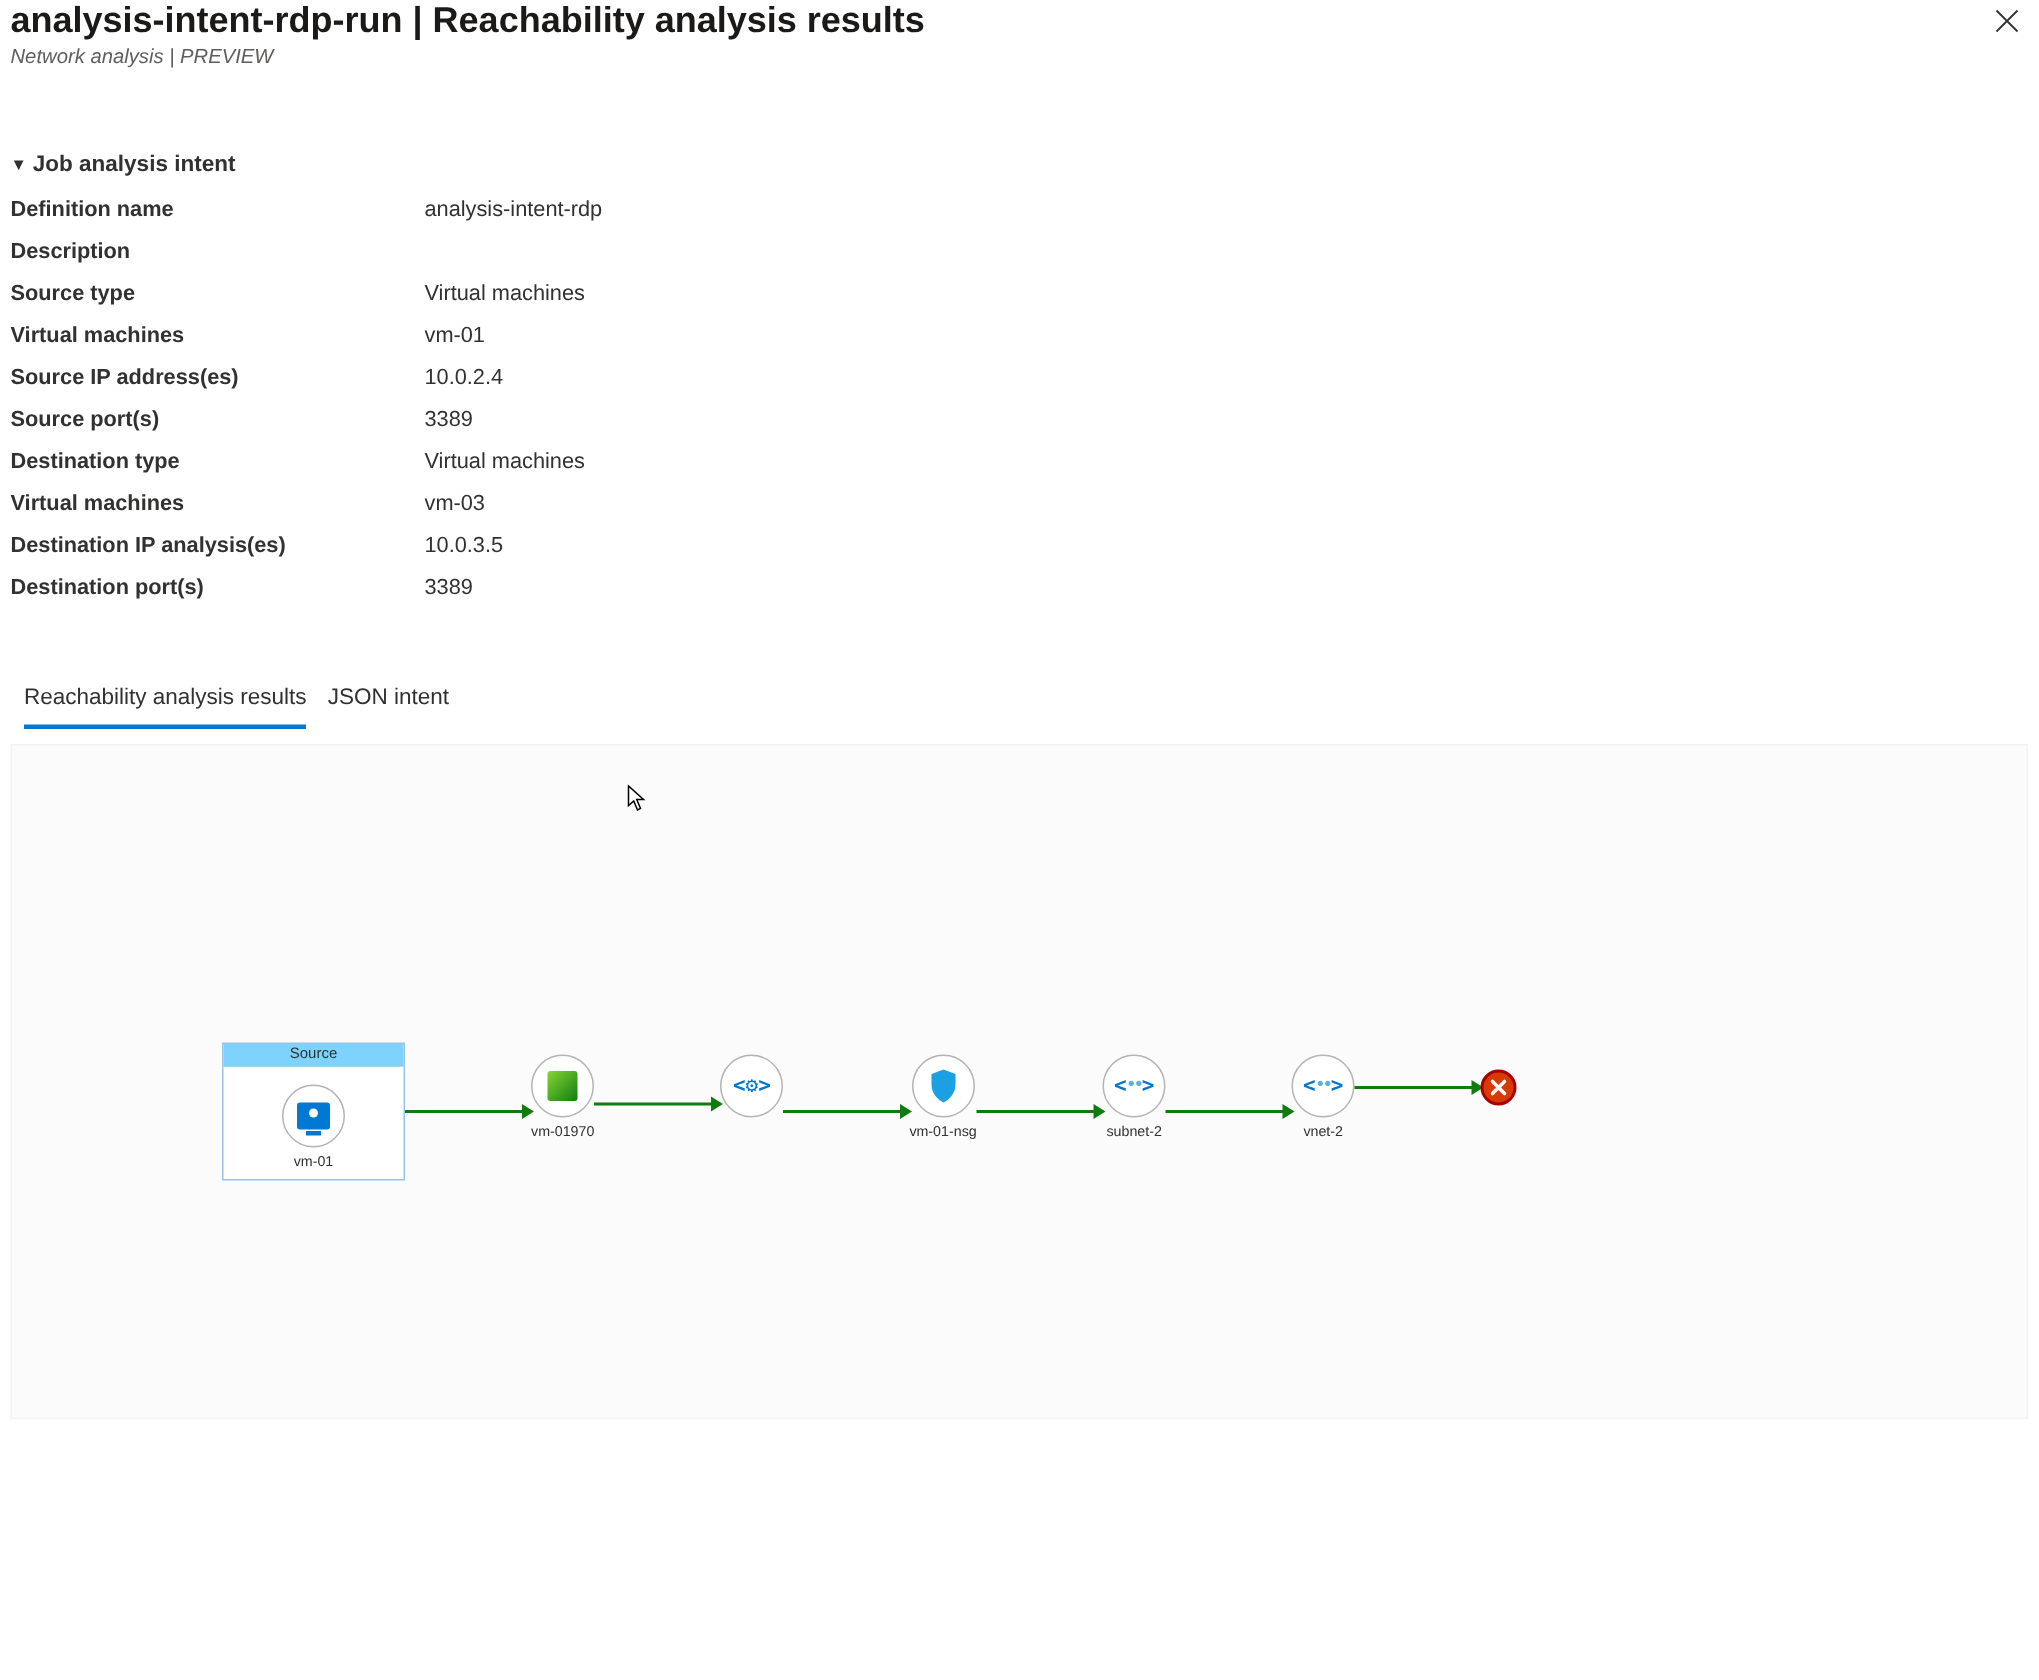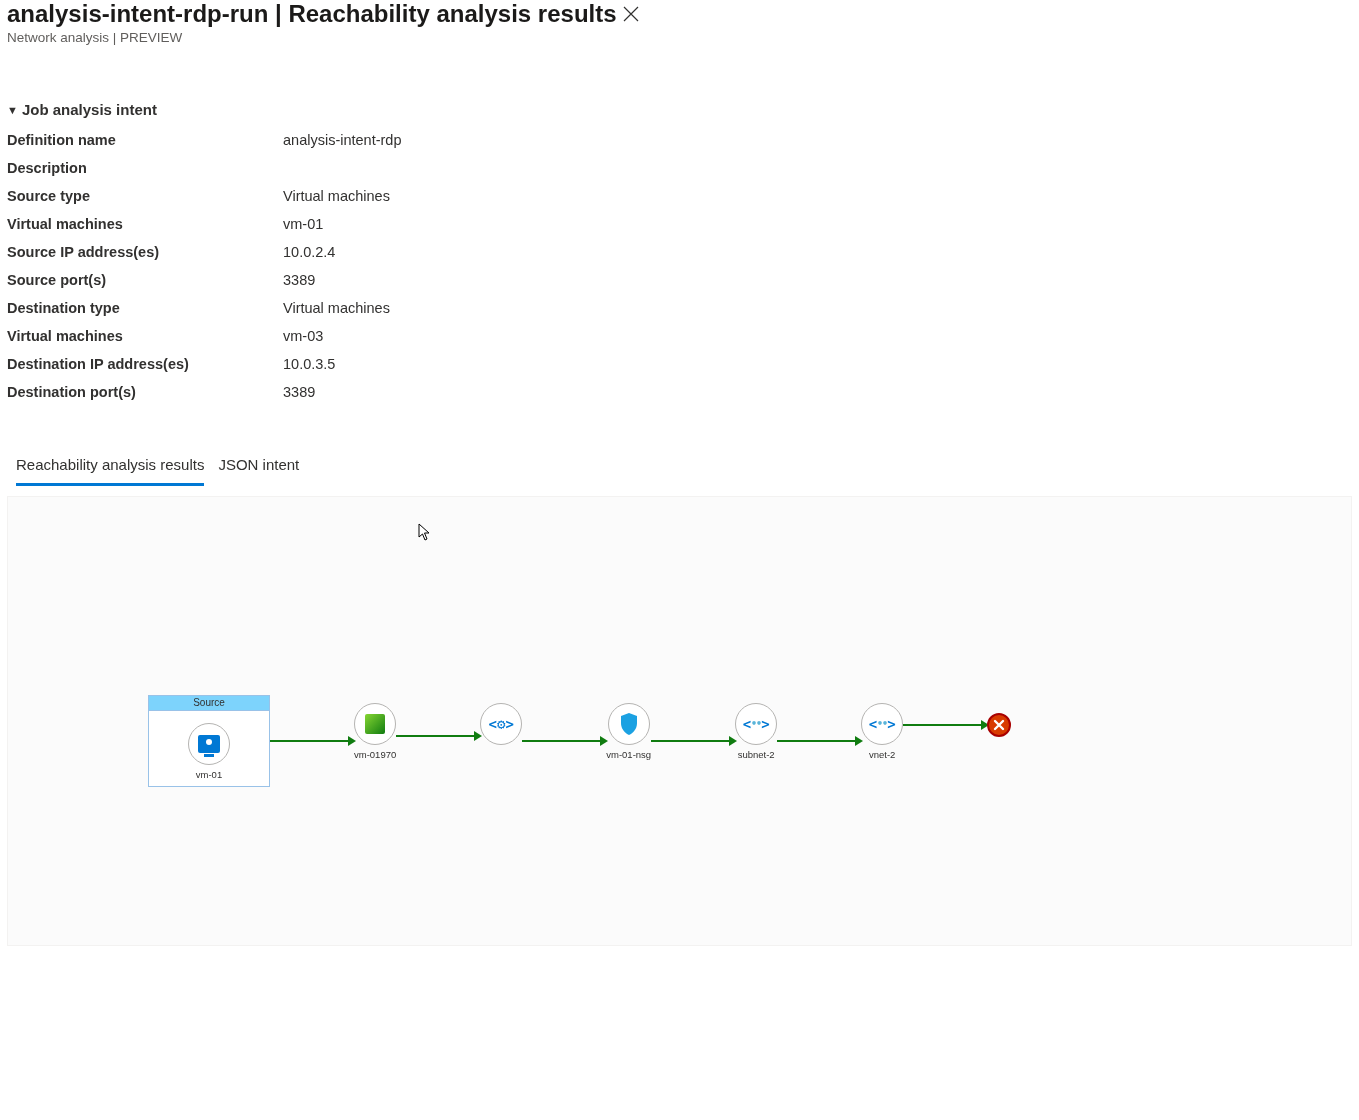--- a/index.html
+++ b/index.html
@@ -4,33 +4,35 @@
   <style>
     * { box-sizing: border-box; margin: 0; padding: 0; }
     body {
       font-family: "Segoe UI", Arial, sans-serif;
       background: #ffffff;
       color: #323130;
       width: 1359px;
     }
     .header {
       display: flex;
+      justify-content: space-between;
       align-items: flex-start;
       padding: 0 7px 6px 7px;
     }
     .header-left {}
     .page-title {
       font-size: 24px;
       font-weight: 600;
       color: #1b1a19;
     }
     .page-subtitle {
       font-size: 13.5px;
       color: #605e5c;
       margin-top: 2px;
+      font-style: italic;
     }
     .close-btn {
       cursor: pointer;
       padding: 6px;
     }
     .close-btn svg { display:block; }
     .section {
       padding: 50px 7px 0 7px;
     }
     .section-header {
@@ -250,21 +252,21 @@
       </div>
     <div class="def-row">
         <div class="def-label">Destination type</div>
         <div class="def-value">Virtual machines</div>
       </div>
     <div class="def-row">
         <div class="def-label">Virtual machines</div>
         <div class="def-value">vm-03</div>
       </div>
     <div class="def-row">
-        <div class="def-label">Destination IP address(es)</div>
+        <div class="def-label">Destination IP analysis(es)</div>
         <div class="def-value">10.0.3.5</div>
       </div>
     <div class="def-row">
         <div class="def-label">Destination port(s)</div>
         <div class="def-value">3389</div>
       </div>
   </div>
 </div>
 
 <div class="tabs">

